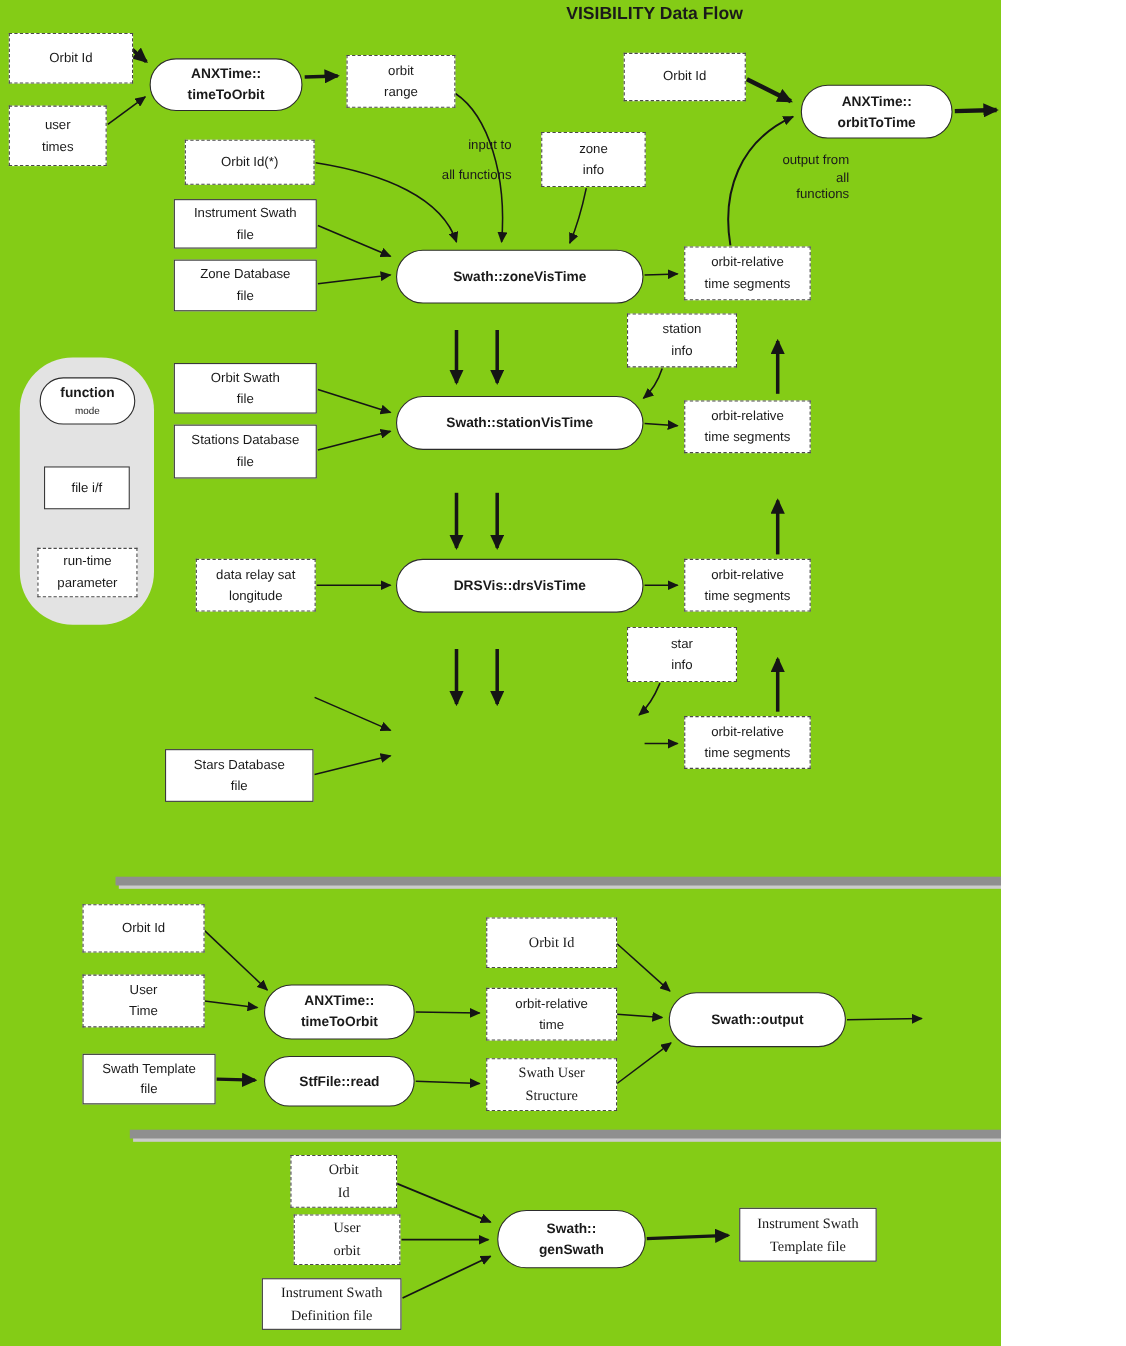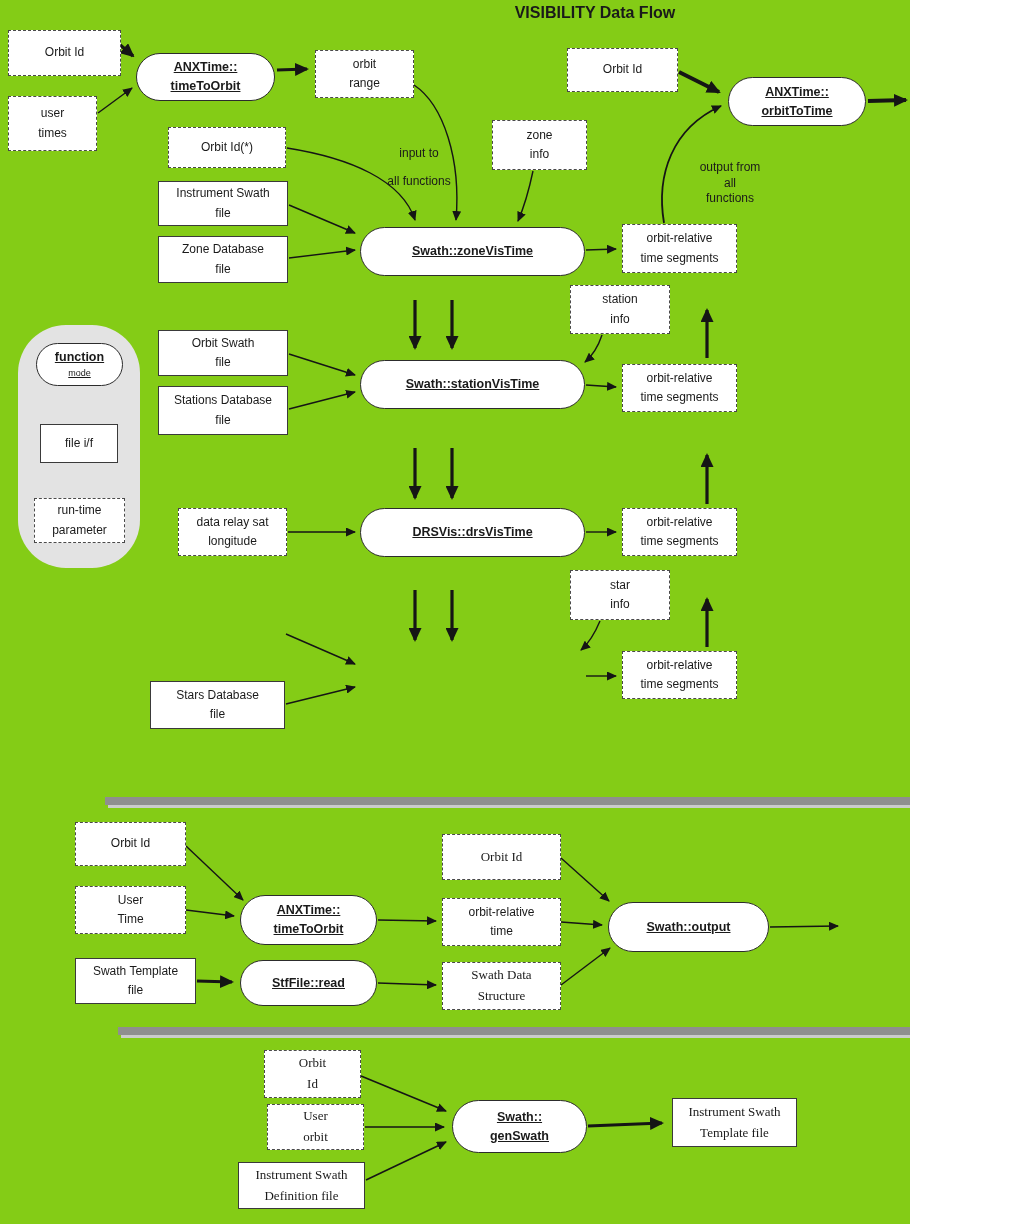--- a/index.html
+++ b/index.html
@@ -3,23 +3,23 @@
 <meta charset="utf-8">
 <style>
   * { margin:0; padding:0; box-sizing:border-box; }
   html,body { background:#ffffff; }
   body { font-family:"Liberation Sans", sans-serif; color:#1a1a1a; }
   .canvas { position:relative; width:910px; height:1224px; background:#84cc16; overflow:hidden; }
   .title { position:absolute; left:595px; top:4px; transform:translateX(-50%); font-size:16px; font-weight:bold; white-space:nowrap; }
   .node { position:absolute; display:flex; flex-direction:column; justify-content:center; align-items:center; text-align:center; font-size:12px; line-height:1.6; background:#fff; z-index:2; }
   .dashed { border:1.5px dashed #4a4a4a; }
   .solid  { border:1.5px solid  #3a3a3a; }
-  .oval   { border:1.6px solid #2c2c2c; border-radius:28px; font-weight:bold; font-size:12.5px; line-height:1.5;text-decoration:underline; }
+  .oval   { border:1.6px solid #2c2c2c; border-radius:28px; font-weight:bold; font-size:12.5px; line-height:1.5; }
   .serif  { font-family:"Liberation Serif", serif; font-size:13px; }
-  .note { position:absolute; text-align:center; font-size:12px; line-height:1.3; z-index:2; background:transparent;margin-top:22px; }
+  .note { position:absolute; text-align:right; font-size:12px; line-height:1.3; z-index:2; background:transparent; }
   [data-name="note-input"] { line-height:2.3; }
   .legend-bg { position:absolute; left:18px; top:325px; width:122px; height:243px; background:#e3e3e3; border-radius:48px; z-index:1; }
   [data-name="legend-function-mode"] div:last-child { font-size:9px; font-weight:normal;text-align:right; }
   .divider { position:absolute; height:8px; background:#8f8f8f; box-shadow:3px 3px 0 #cbcbcb; z-index:2; }
   svg.arrows { position:absolute; left:0; top:0; z-index:1; }
 </style>
 </head>
 <body>
 
 <div class="canvas" data-name="visibility-data-flow-diagram">
@@ -227,21 +227,21 @@
       <div data-name="label-line">StfFile::read</div>
     </div>
   <div class="node dashed serif" style="left:442px;top:834px;width:119px;height:46px" data-name="param-orbit-id-mid-2">
       <div data-name="label-line">Orbit Id</div>
     </div>
   <div class="node dashed" style="left:442px;top:898px;width:119px;height:48px" data-name="param-orbit-rel-time">
       <div data-name="label-line">orbit-relative</div>
       <div data-name="label-line">time</div>
     </div>
   <div class="node dashed serif" style="left:442px;top:962px;width:119px;height:48px" data-name="param-swath-data-structure">
-      <div data-name="label-line">Swath Data</div>
+      <div data-name="label-line">Swath User</div>
       <div data-name="label-line">Structure</div>
     </div>
   <div class="node oval" style="left:608px;top:902px;width:161px;height:50px" data-name="function-swath-getpos">
       <div data-name="label-line">Swath::output</div>
     </div>
 
   <div class="node dashed serif" style="left:264px;top:1050px;width:97px;height:48px" data-name="param-orbit-id-bottom">
       <div data-name="label-line">Orbit</div>
       <div data-name="label-line">Id</div>
     </div>

